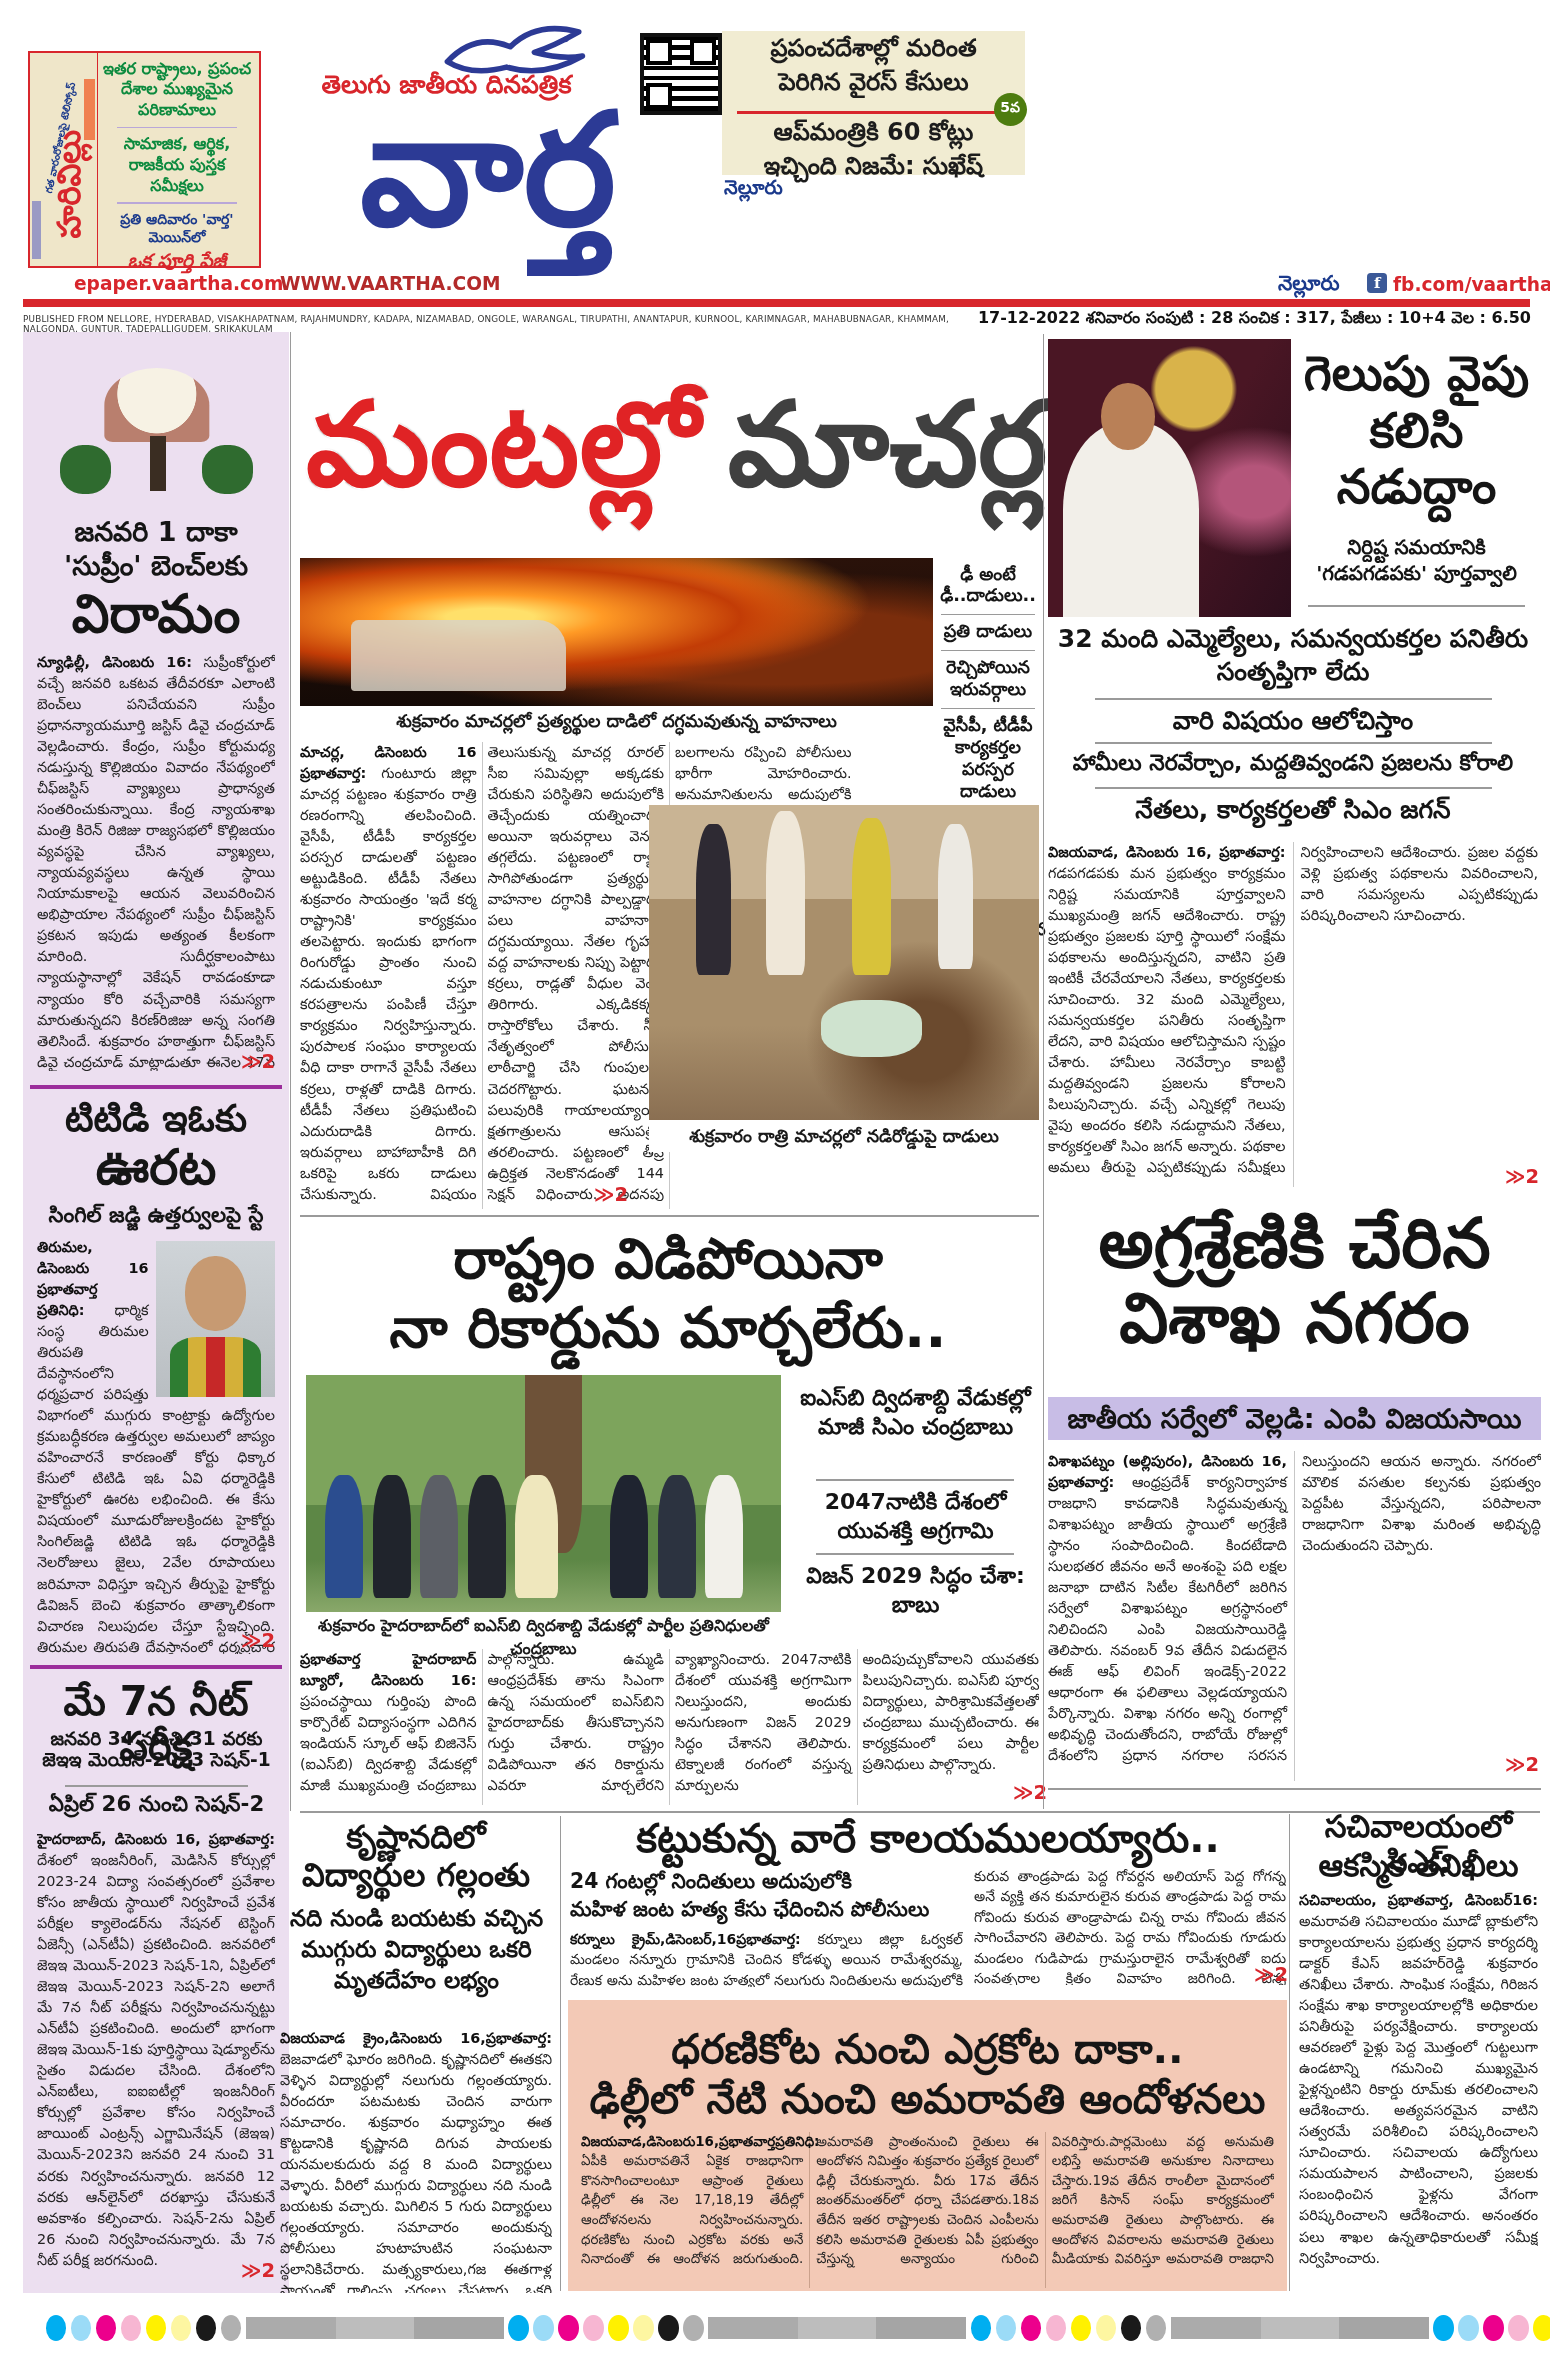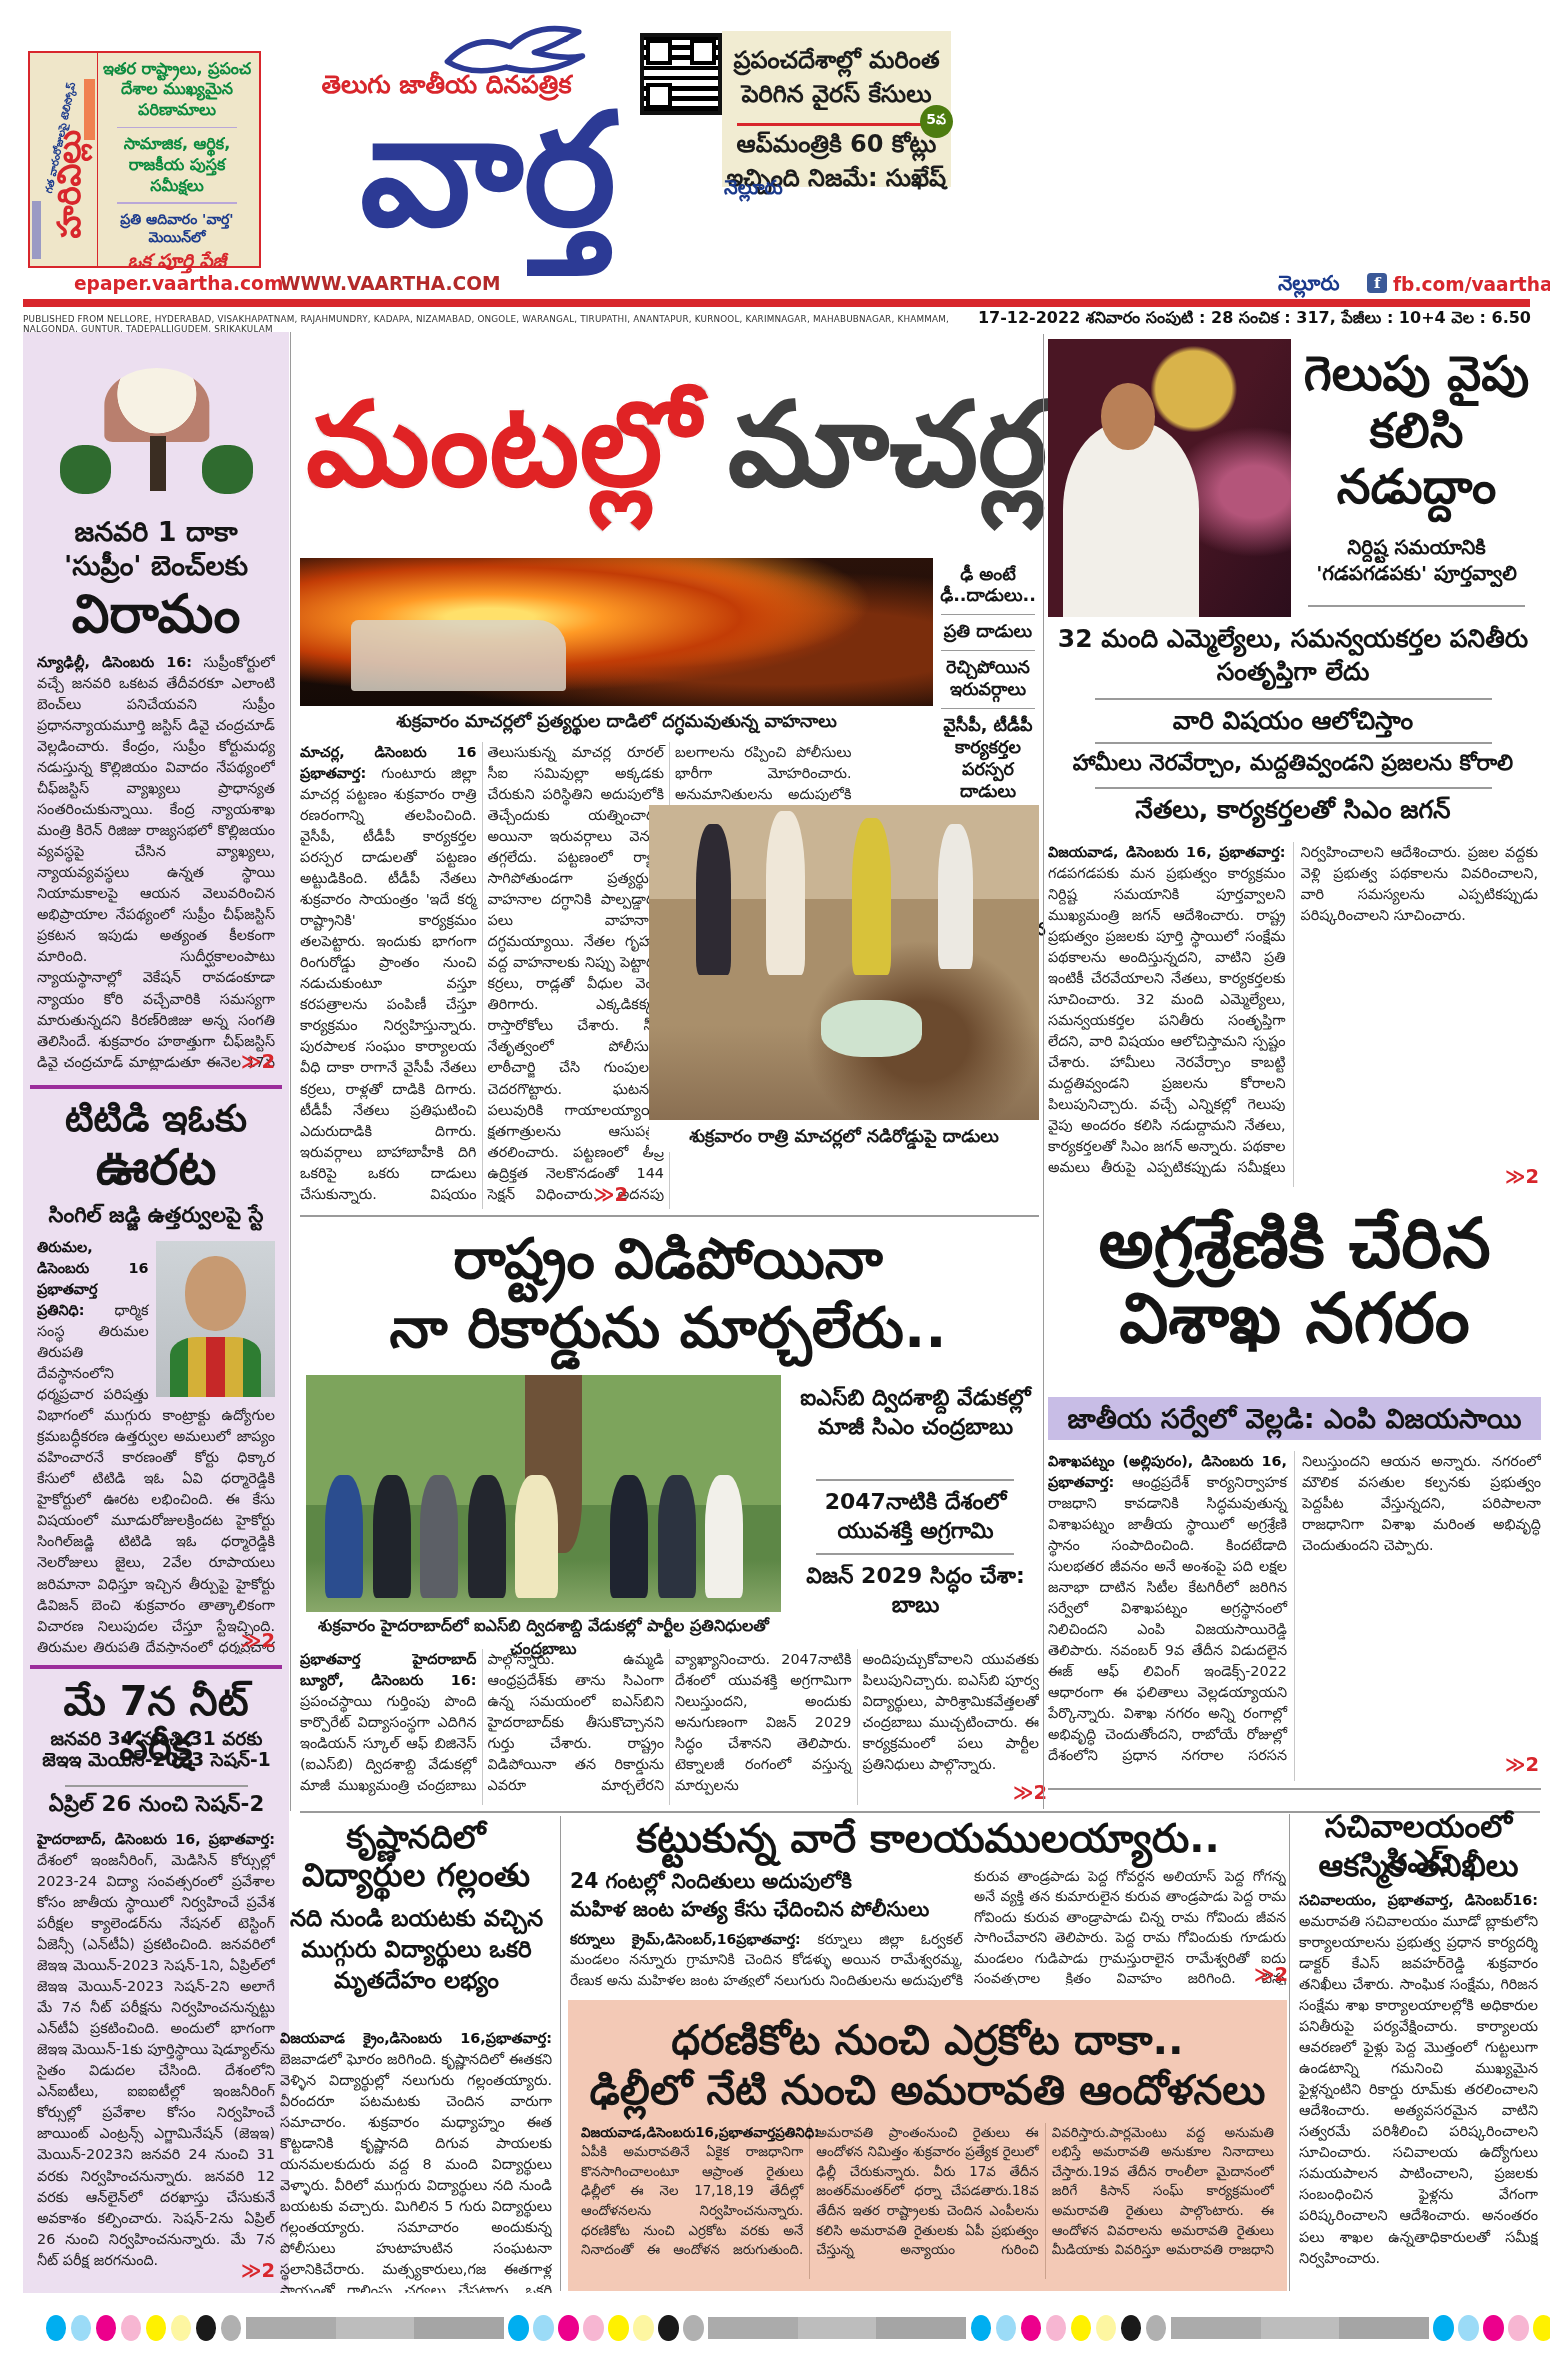--- a/index.html
+++ b/index.html
@@ -113,21 +113,21 @@
       <circle cx="136" cy="22" r="3" fill="#2c3a95"></circle>
     </svg>
   </div>
 
   <div class="abs qr" style="left:640px;top:33px;width:74px;height:74px">
     <div class="fp" style="left:1.9px;top:1.9px"></div>
     <div class="fp" style="right:1.9px;top:1.9px"></div>
     <div class="fp" style="left:1.9px;bottom:1.9px"></div>
   </div>
 
-  <div class="abs virusbox" style="left:722px;top:31px;width:229px;height:141px;padding-top:15px">
+  <div class="abs virusbox" style="left:722px;top:31px;width:303px;height:141px;padding-top:3px">
     <div class="c b" style="font-size:24px;color:#1c1c1c">ప్రపంచదేశాల్లో మరింత</div>
     <div class="c b" style="font-size:24px;color:#1c1c1c">పెరిగిన వైరస్ కేసులు</div>
     <div style="position:relative;height:7.4px;margin:1.9px 9.3px 1.9px 15px;border-bottom:3.7px solid #d8262c">
       <div class="badge" style="position:absolute;right:-11px;top:-11px">5వ</div>
     </div>
     <div class="c b" style="font-size:24px;color:#1c1c1c;margin-top:3.7px">ఆప్‌మంత్రికి 60 కోట్లు</div>
     <div class="c b" style="font-size:24px;color:#1c1c1c">ఇచ్చింది నిజమే: సుఖేష్</div>
   </div>
   <div class="abs b blue" style="left:724px;top:176px;font-size:19.5px">నెల్లూరు</div>
 
@@ -267,21 +267,21 @@
   <div class="abs hl" style="left:570px;top:1870px;width:393px;font-size:20.4px">24 గంటల్లో నిందితులు అదుపులోకి</div>
   <div class="abs hl" style="left:570px;top:1898px;width:393px;font-size:20.4px">మహిళ జంట హత్య కేసు ఛేదించిన పోలీసులు</div>
   <div class="abs body-txt" style="left:570px;top:1929px;width:393px;height:58px;font-size:14px">
     <span class="dl">కర్నూలు క్రైమ్,డిసెంబర్,16ప్రభాతవార్త:</span>
     <span>కర్నూలు జిల్లా ఓర్వకల్ మండలం నన్నూరు గ్రామానికి చెందిన కోడళ్ళు అయిన రామేశ్వరమ్మ, రేణుక అను మహిళల జంట హత్యలో నలుగురు నిందితులను అదుపులోకి తీసుకున్నట్లు అడిషనల్ ఎస్పీ ప్రసాద్ తెలిపారు. వివరాలు ఇలా ఉన్నాయి. నన్నూరు గ్రామానికి చెందిన</span>
   </div>
   <div class="abs body-txt" style="left:974px;top:1866px;width:312px;height:119px;font-size:14px">కురువ తాండ్రపాడు పెద్ద గోవర్దన అలియాస్ పెద్ద గోగన్న అనే వ్యక్తి తన కుమారులైన కురువ తాండ్రపాడు పెద్ద రామ గోవిందు కురువ తాండ్రాపాడు చిన్న రామ గోవిందు జీవన సాగించేవారని తెలిపారు. పెద్ద రామ గోవిందుకు గూడురు మండలం గుడిపాడు గ్రామస్తురాలైన రామేశ్వరితో ఐదు సంవత్సరాల క్రితం వివాహం జరిగింది. చిన్న రామగోవిందుకు కల్లూరు మండలం లక్ష్మపురం గ్రామ నివాసి అయిన పెద్ద సుంకన్న కూతురు రేణుకతో రెండు సంవత్సరాల క్రితం వివాహం జరిగింది. అందరూ కలిసి నన్నూరు</div>
   <div class="abs more" style="left:1254px;top:1965px">≫2</div>
 
   <div class="abs pinkbox" style="left:568px;top:2000px;width:719px;height:291px">
-    <div class="hl c" style="margin-top:18px;font-size:41px">ధరణికోట నుంచి ఎర్రకోట దాకా..</div>
+    <div class="hl c" style="margin-top:27px;font-size:41px">ధరణికోట నుంచి ఎర్రకోట దాకా..</div>
     <div class="hl c" style="margin-top:3.7px;font-size:41px">ఢిల్లీలో నేటి నుంచి అమరావతి ఆందోళనలు</div>
     <div class="body-txt col3" style="margin:9.3px 13px 0 13px;height:156px;font-size:13.4px">
       <span class="dl">విజయవాడ,డిసెంబరు16,ప్రభాతవార్తప్రతినిధి:</span>
       <span>ఏపీకి అమరావతినే ఏకైక రాజధానిగా కొనసాగించాలంటూ ఆప్రాంత రైతులు ఢిల్లీలో ఈ నెల 17,18,19 తేదీల్లో ఆందోళనలను నిర్వహించనున్నారు. ధరణికోట నుంచి ఎర్రకోట వరకు అనే నినాదంతో ఈ ఆందోళన జరుగుతుంది. అమరావతి ప్రాంతంనుంచి రైతులు ఈ ఆందోళన నిమిత్తం శుక్రవారం ప్రత్యేక రైలులో ఢిల్లీ చేరుకున్నారు. వీరు 17వ తేదీన జంతర్‌మంతర్‌లో ధర్నా చేపడతారు.18వ తేదీన ఇతర రాష్ట్రాలకు చెందిన ఎంపీలను కలిసి అమరావతి రైతులకు ఏపీ ప్రభుత్వం చేస్తున్న అన్యాయం గురించి వివరిస్తారు.పార్లమెంటు వద్ద అనుమతి లభిస్తే అమరావతి అనుకూల నినాదాలు చేస్తారు.19వ తేదీన రాంలీలా మైదానంలో జరిగే కిసాన్ సంఘ్ కార్యక్రమంలో అమరావతి రైతులు పాల్గొంటారు. ఈ ఆందోళన వివరాలను అమరావతి రైతులు మీడియాకు వివరిస్తూ అమరావతి రాజధాని విషయంలో ప్రభుత్వం అనుసరిస్తున్న విధానం ఆక్షేపణీయం అన్నారు.అమరావతే ఏకైక రాజధాని అని ఏపీ హైకోర్టు ఇచ్చినా, ప్రభుత్వం పరిపాలనా వికేంద్రీకరణకు కట్టుబడి ఉన్నామని ప్రకటించడం సరికాదన్నారు.ప్రధాని నరేంద్రమోడీ స్వయంగా అమరావతి రాజధానికి శంకుస్థాపన చేసారన్నారు. అటువంటి ప్రధాని మోడీ రాష్ట్రప్రభుత్వం అమరావతికి అన్యాయం చేస్తుంటే స్పందించారా అని రైతులు ప్రశ్నించారు. ముఖ్యమంత్రి చెల్లెలు షర్మిలను పరామర్శించిన ప్రధానికి రైతుల గోడు విన్పించదా అని ఆందోళన వ్యక్తం చేసారు.</span>
     </div>
   </div>
 
   <div class="abs rule-v" style="left:1043px;top:334px;height:1475px"></div>
 
   <div class="abs photo ph-jagan" style="left:1048px;top:339px;width:243px;height:278px">

